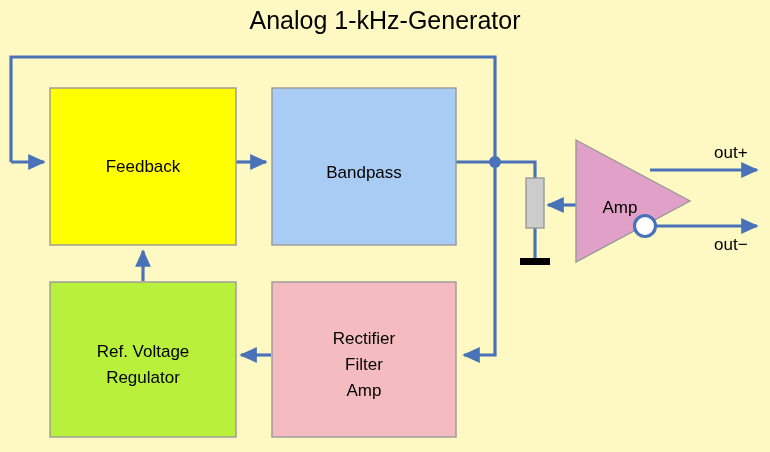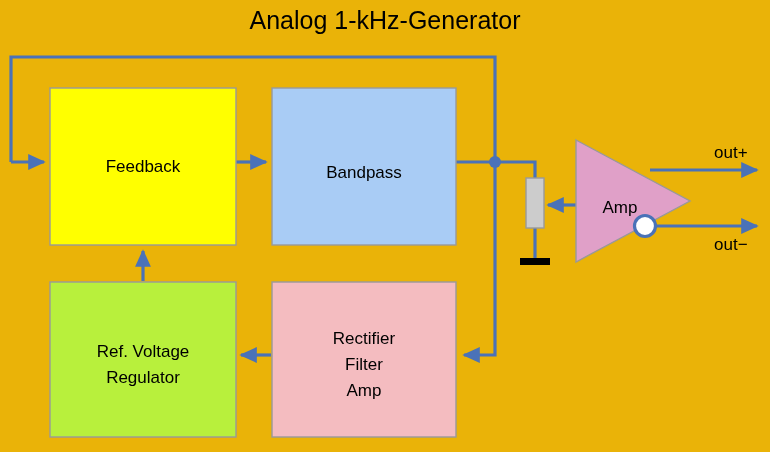--- a/index.html
+++ b/index.html
@@ -7,21 +7,21 @@
     padding: 0;
     background: #ffffff;
   }
   body {
     font-family: "Liberation Sans", sans-serif;
   }
   #canvas {
     position: relative;
     width: 770px;
     height: 452px;
-    background: #eab308;
+    background: #fef9c3;
     overflow: hidden;
   }
   #diagram-svg {
     position: absolute;
     left: 0;
     top: 0;
     width: 770px;
     height: 452px;
   }
   .blk-label, .title-text, .pin-label, .amp-label {

